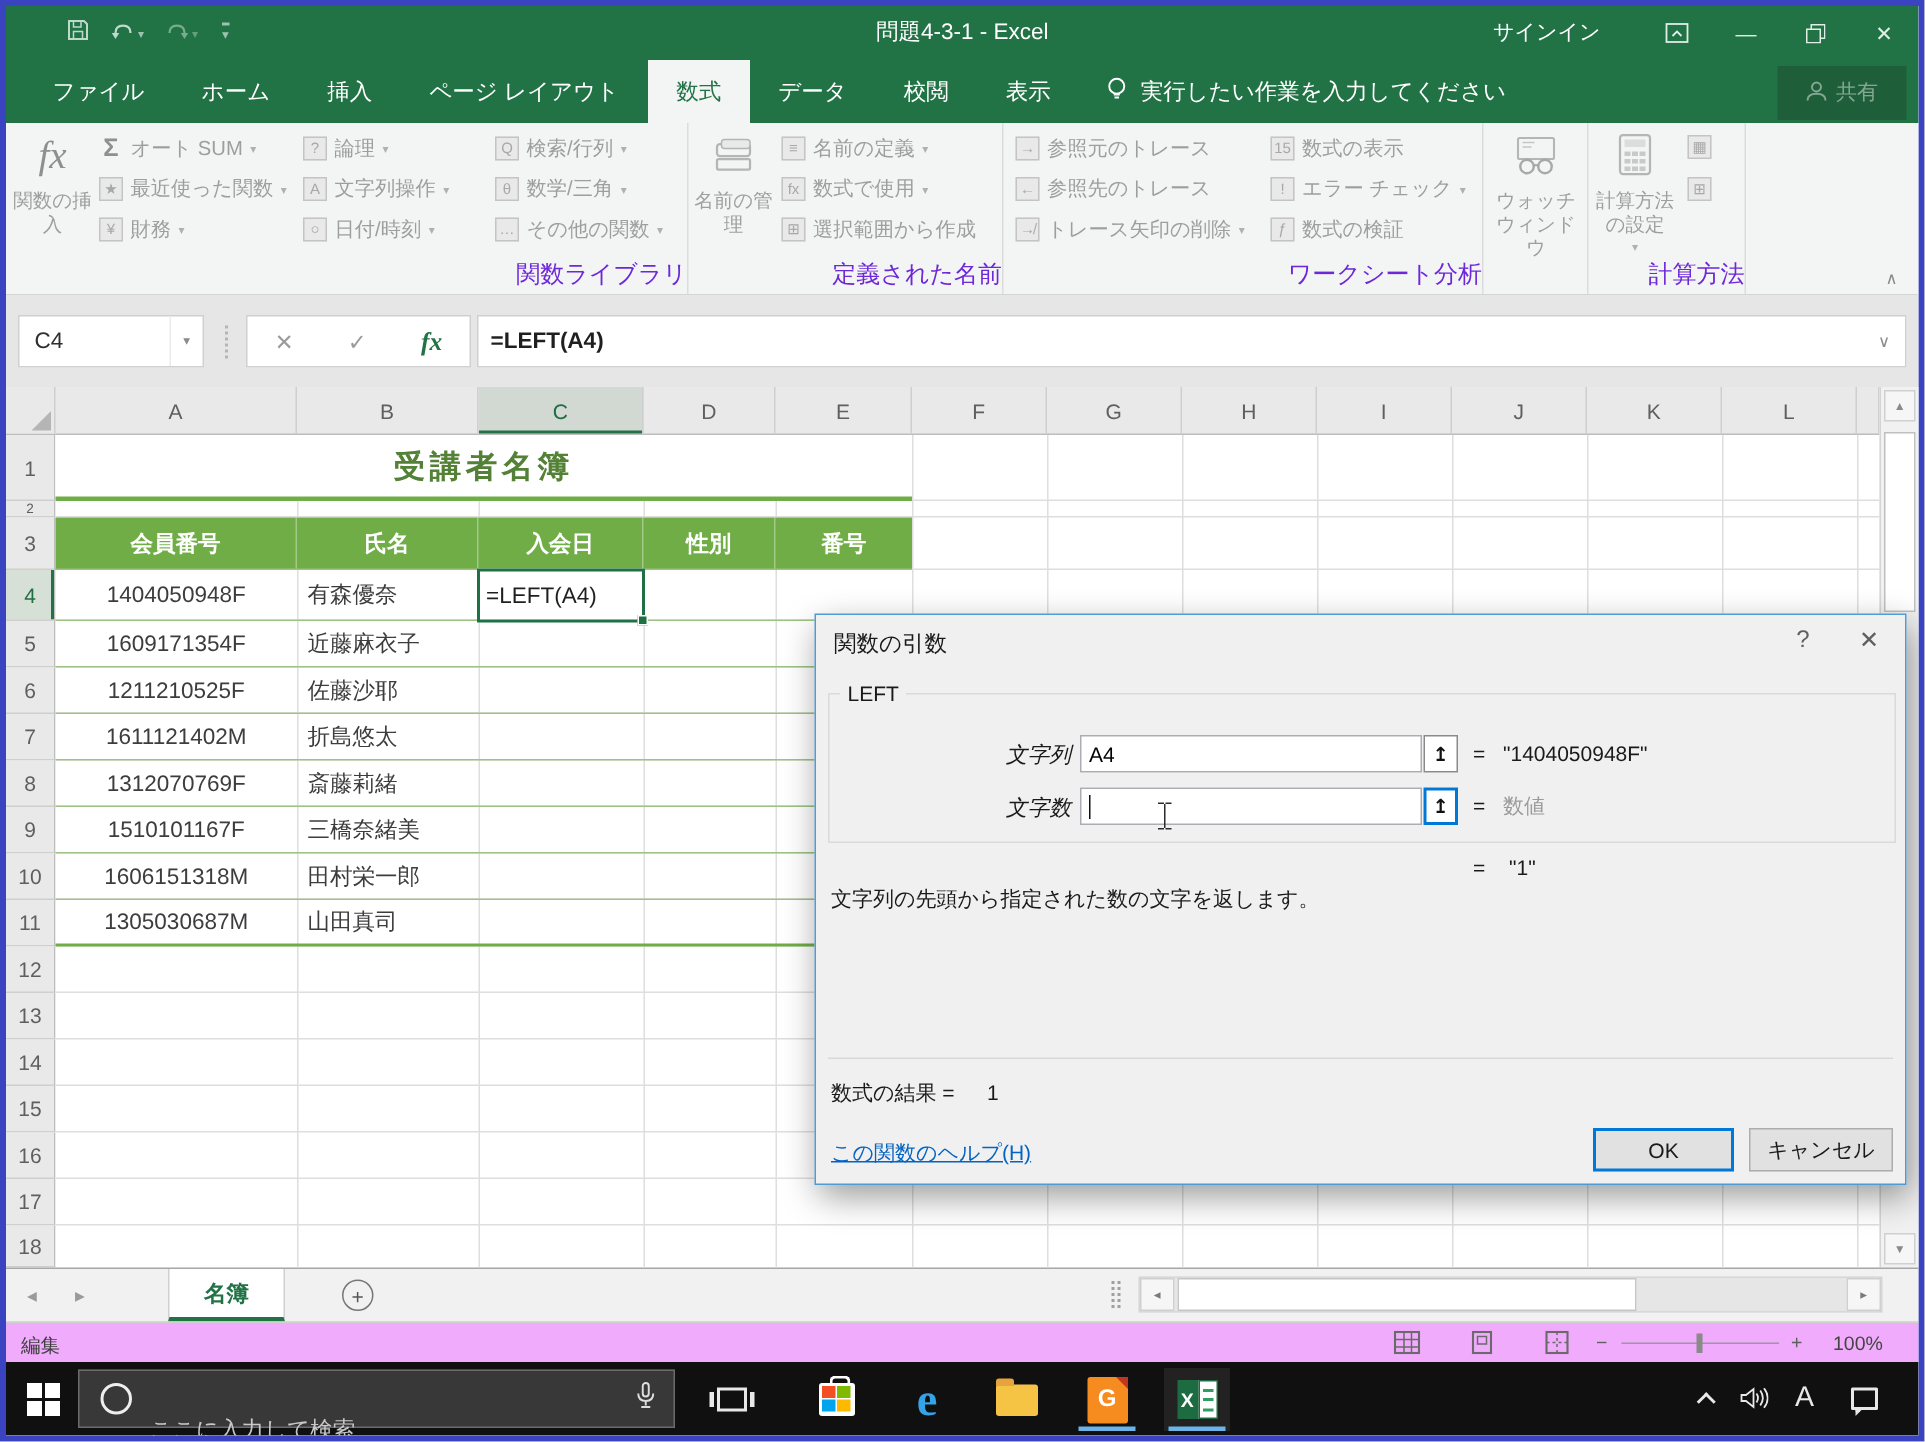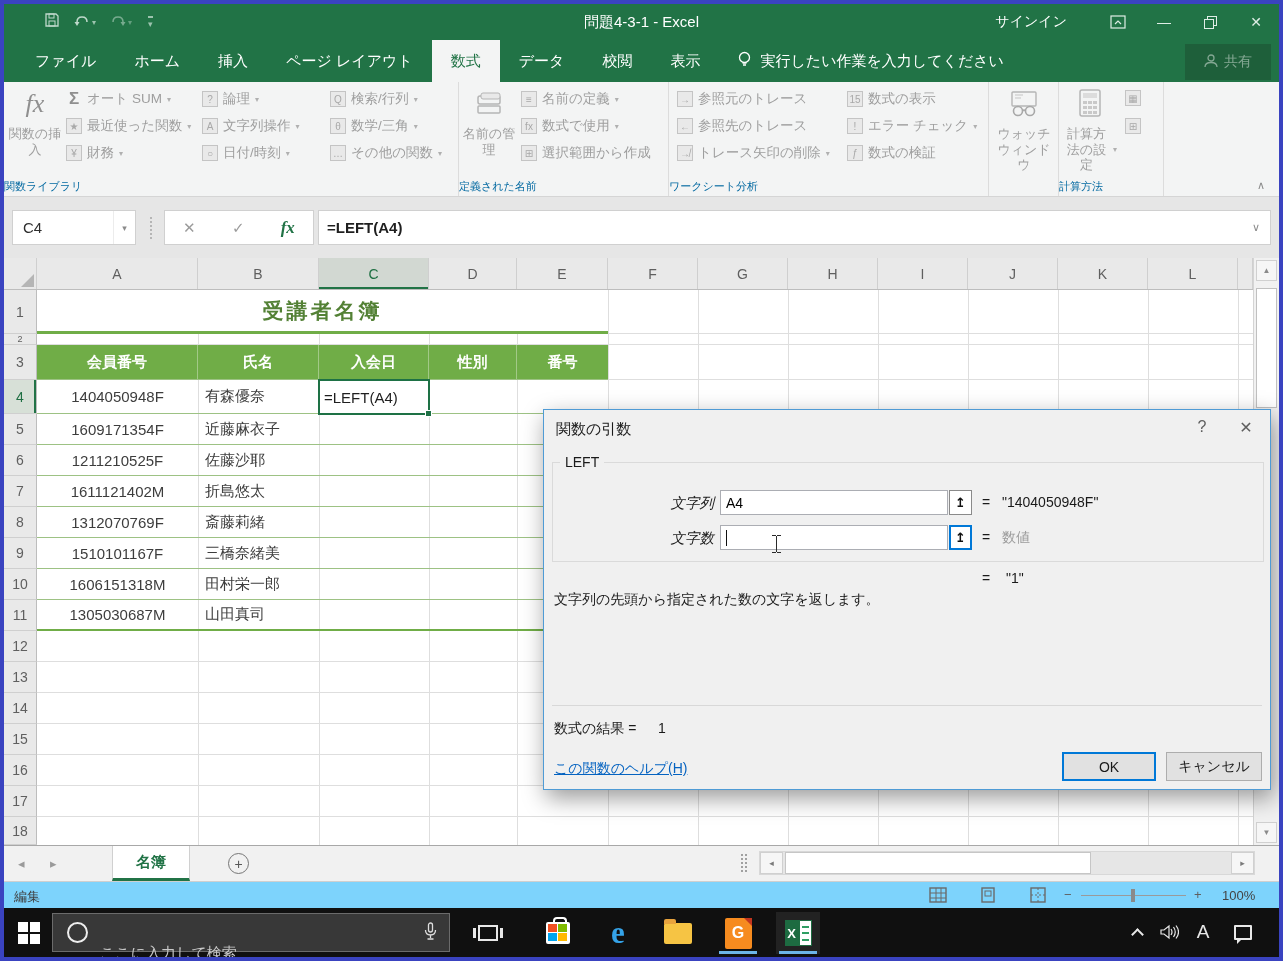--- a/index.html
+++ b/index.html
@@ -21,21 +21,21 @@
   .tabrow { left:0; top:36px; width:1275px; height:42px; background:#217346; }
   .tabs { display:flex; height:42px; align-items:stretch; padding-left:12px; }
   .tab { color:#fff; font-size:15px; padding:0 19px; display:flex; align-items:center; }
   .tab.active { background:#f3f4f4; color:#217346; }
   .tellme { display:flex; align-items:center; gap:8px; color:#fff; font-size:15px; margin-left:18px; }
   .share-btn { position:absolute; right:8px; top:4px; width:86px; height:36px; background:#1e5f3a; display:flex; align-items:center; justify-content:center; gap:6px; color:rgba(255,255,255,.45); font-size:14px; }
 
   
   .ribbon { left:0; top:78px; width:1275px; height:115px; background:#f3f4f4; border-bottom:1px solid #d5d5d5; color:#9e9e9e; }
   .rgroup { position:absolute; top:0; height:114px; border-right:1px solid #dcdcdc; }
-  .glabel { position:absolute; bottom:2px; left:0; right:0; text-align:left; font-size:11px; color:#0369a1; }
+  .glabel { position:absolute; bottom:2px; left:0; right:0; text-align:right; font-size:16px; color:#6d28d9; }
   .bigbtn { position:absolute; top:6px; width:54px; text-align:center; font-size:13px; line-height:1.2; color:#9e9e9e; }
   .bigbtn .bicon { display:block; height:34px; margin-bottom:4px; }
   .scol { position:absolute; top:8px; display:flex; flex-direction:column; gap:9px; }
   .sbtn { display:flex; align-items:center; gap:5px; font-size:13.5px; color:#9e9e9e; white-space:nowrap; }
   .sic { width:16px; height:16px; border:1px solid #c4c4c4; background:#e9e9e9; color:#a8a8a8; font-size:10px; display:flex; align-items:center; justify-content:center; flex:0 0 auto; }
   .sic.noborder { border:none; background:none; font-size:17px; color:#8f8f8f; font-weight:bold; }
   .car { font-size:8px; color:#b0b0b0; }
   .fx-big { font-family:"Liberation Serif",serif; font-style:italic; font-size:26px; color:#8f8f8f; }
   .collapse { position:absolute; right:14px; bottom:4px; color:#8a8a8a; font-size:11px; }
 
@@ -106,21 +106,21 @@
   .tabbar { left:0; top:841px; width:1275px; height:36px; background:#f1f1f1; border-top:1px solid #a8a8a8; }
   .navarr { color:#9a9a9a; font-size:13px; }
   .sheettab { position:absolute; left:108px; top:0; width:78px; height:35px; background:#fff; border-left:1px solid #d0d0d0; border-right:1px solid #d0d0d0; border-bottom:3px solid #217346; display:flex; align-items:center; justify-content:center; color:#217346; font-weight:bold; font-size:15px; }
   .addsheet { position:absolute; left:224px; top:7px; width:21px; height:21px; border:1.5px solid #767676; border-radius:50%; color:#565656; font-size:14px; display:flex; align-items:center; justify-content:center; }
   .hgrip { position:absolute; left:737px; top:8px; width:6px; height:18px; border-left:2px dotted #a0a0a0; border-right:2px dotted #a0a0a0; }
   .hscroll { position:absolute; left:755px; top:5px; width:496px; height:24px; background:#e6e6e6; border:1px solid #d8d8d8; }
   .harrow { position:absolute; top:0; width:23px; height:22px; background:#f6f6f6; border:1px solid #d0d0d0; color:#7a7a7a; font-size:9px; display:flex; align-items:center; justify-content:center; }
   .hthumb { position:absolute; left:25px; top:0; width:306px; height:22px; background:#fff; border:1px solid #c6c6c6; }
 
   
-  .statusbar { left:0; top:877px; width:1275px; height:27px; background:#7dd3fc; border-top:1px solid #cfcfcf; font-size:13px; color:#3f3f3f; }
+  .statusbar { left:0; top:877px; width:1275px; height:27px; background:#f0abfc; border-top:1px solid #cfcfcf; font-size:13px; color:#3f3f3f; }
   .viewic { position:absolute; top:5px; width:18px; height:16px; }
   .zoomtrack { position:absolute; top:13px; width:105px; height:1px; background:#9a9a9a; }
   .zoomtick { position:absolute; top:8px; width:1px; height:10px; background:#9a9a9a; }
   .zoomhandle { position:absolute; top:7px; width:4px; height:13px; background:#8a8a8a; }
 
   
   .taskbar { left:0; top:904px; width:1275px; height:49px; background:#101010; }
   .startwin { position:absolute; left:14px; top:14px; width:22px; height:22px; display:grid; grid-template-columns:10px 10px; grid-template-rows:10px 10px; gap:2px; }
   .startwin div { background:#fff; }
   .searchbox { position:absolute; left:48px; top:5px; width:398px; height:39px; background:#383838; border:1px solid #6b6b6b; display:flex; align-items:center; color:#c8c8c8; font-size:15px; }
@@ -381,21 +381,21 @@
                 <rect x="16" y="13" width="4" height="3"></rect>
                 <rect x="6" y="18" width="4" height="3"></rect>
                 <rect x="11" y="18" width="4" height="3"></rect>
                 <rect x="16" y="18" width="4" height="3"></rect>
                 <rect x="6" y="23" width="4" height="3"></rect>
                 <rect x="11" y="23" width="4" height="3"></rect>
                 <rect x="16" y="23" width="4" height="3"></rect>
               </g>
             </svg>
         </span>
-        <span class="flex" style="justify-content:flex-start;gap:3px;">
+        <span class="flex" style="justify-content:flex-start;gap:3px;flex-direction:column;">
             <span>計算方法の設定</span>
             <span class="car">▾</span>
           </span>
       </div>
       <div class="scol" style="left:66px;gap:12px;">
         <div class="sbtn">
             <span class="sic">▦</span>
           </div>
         <div class="sbtn">
             <span class="sic">⊞</span>

